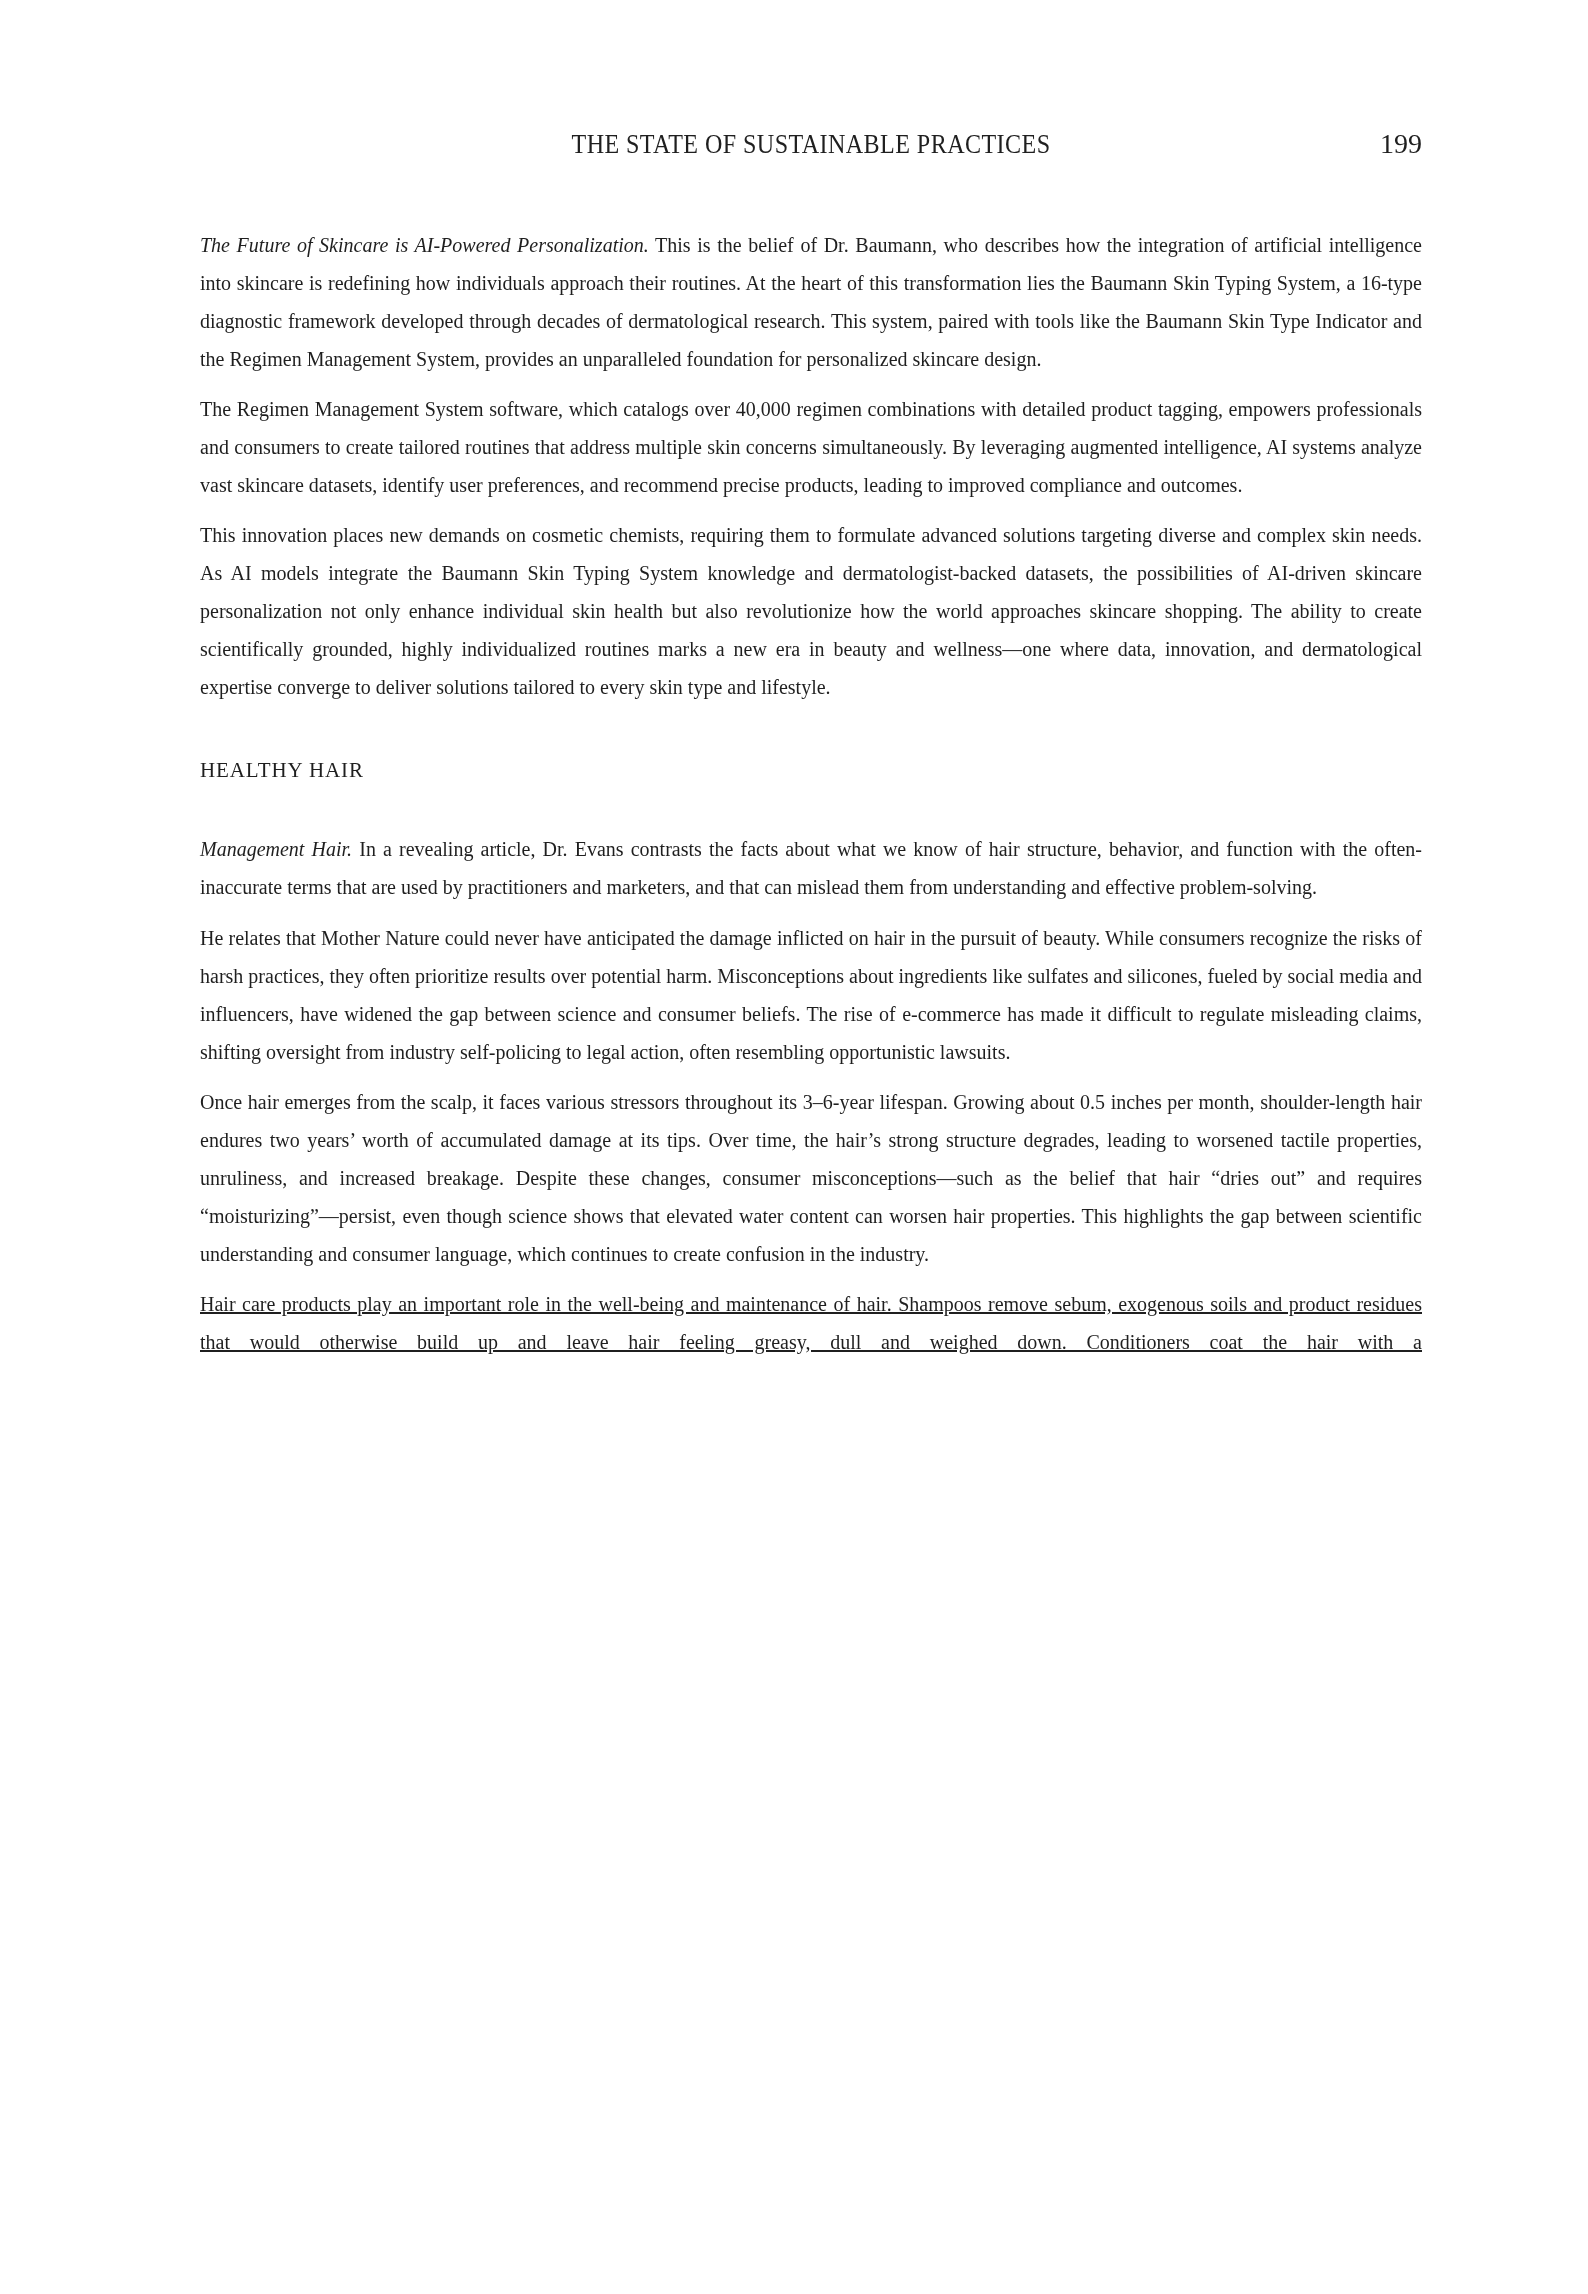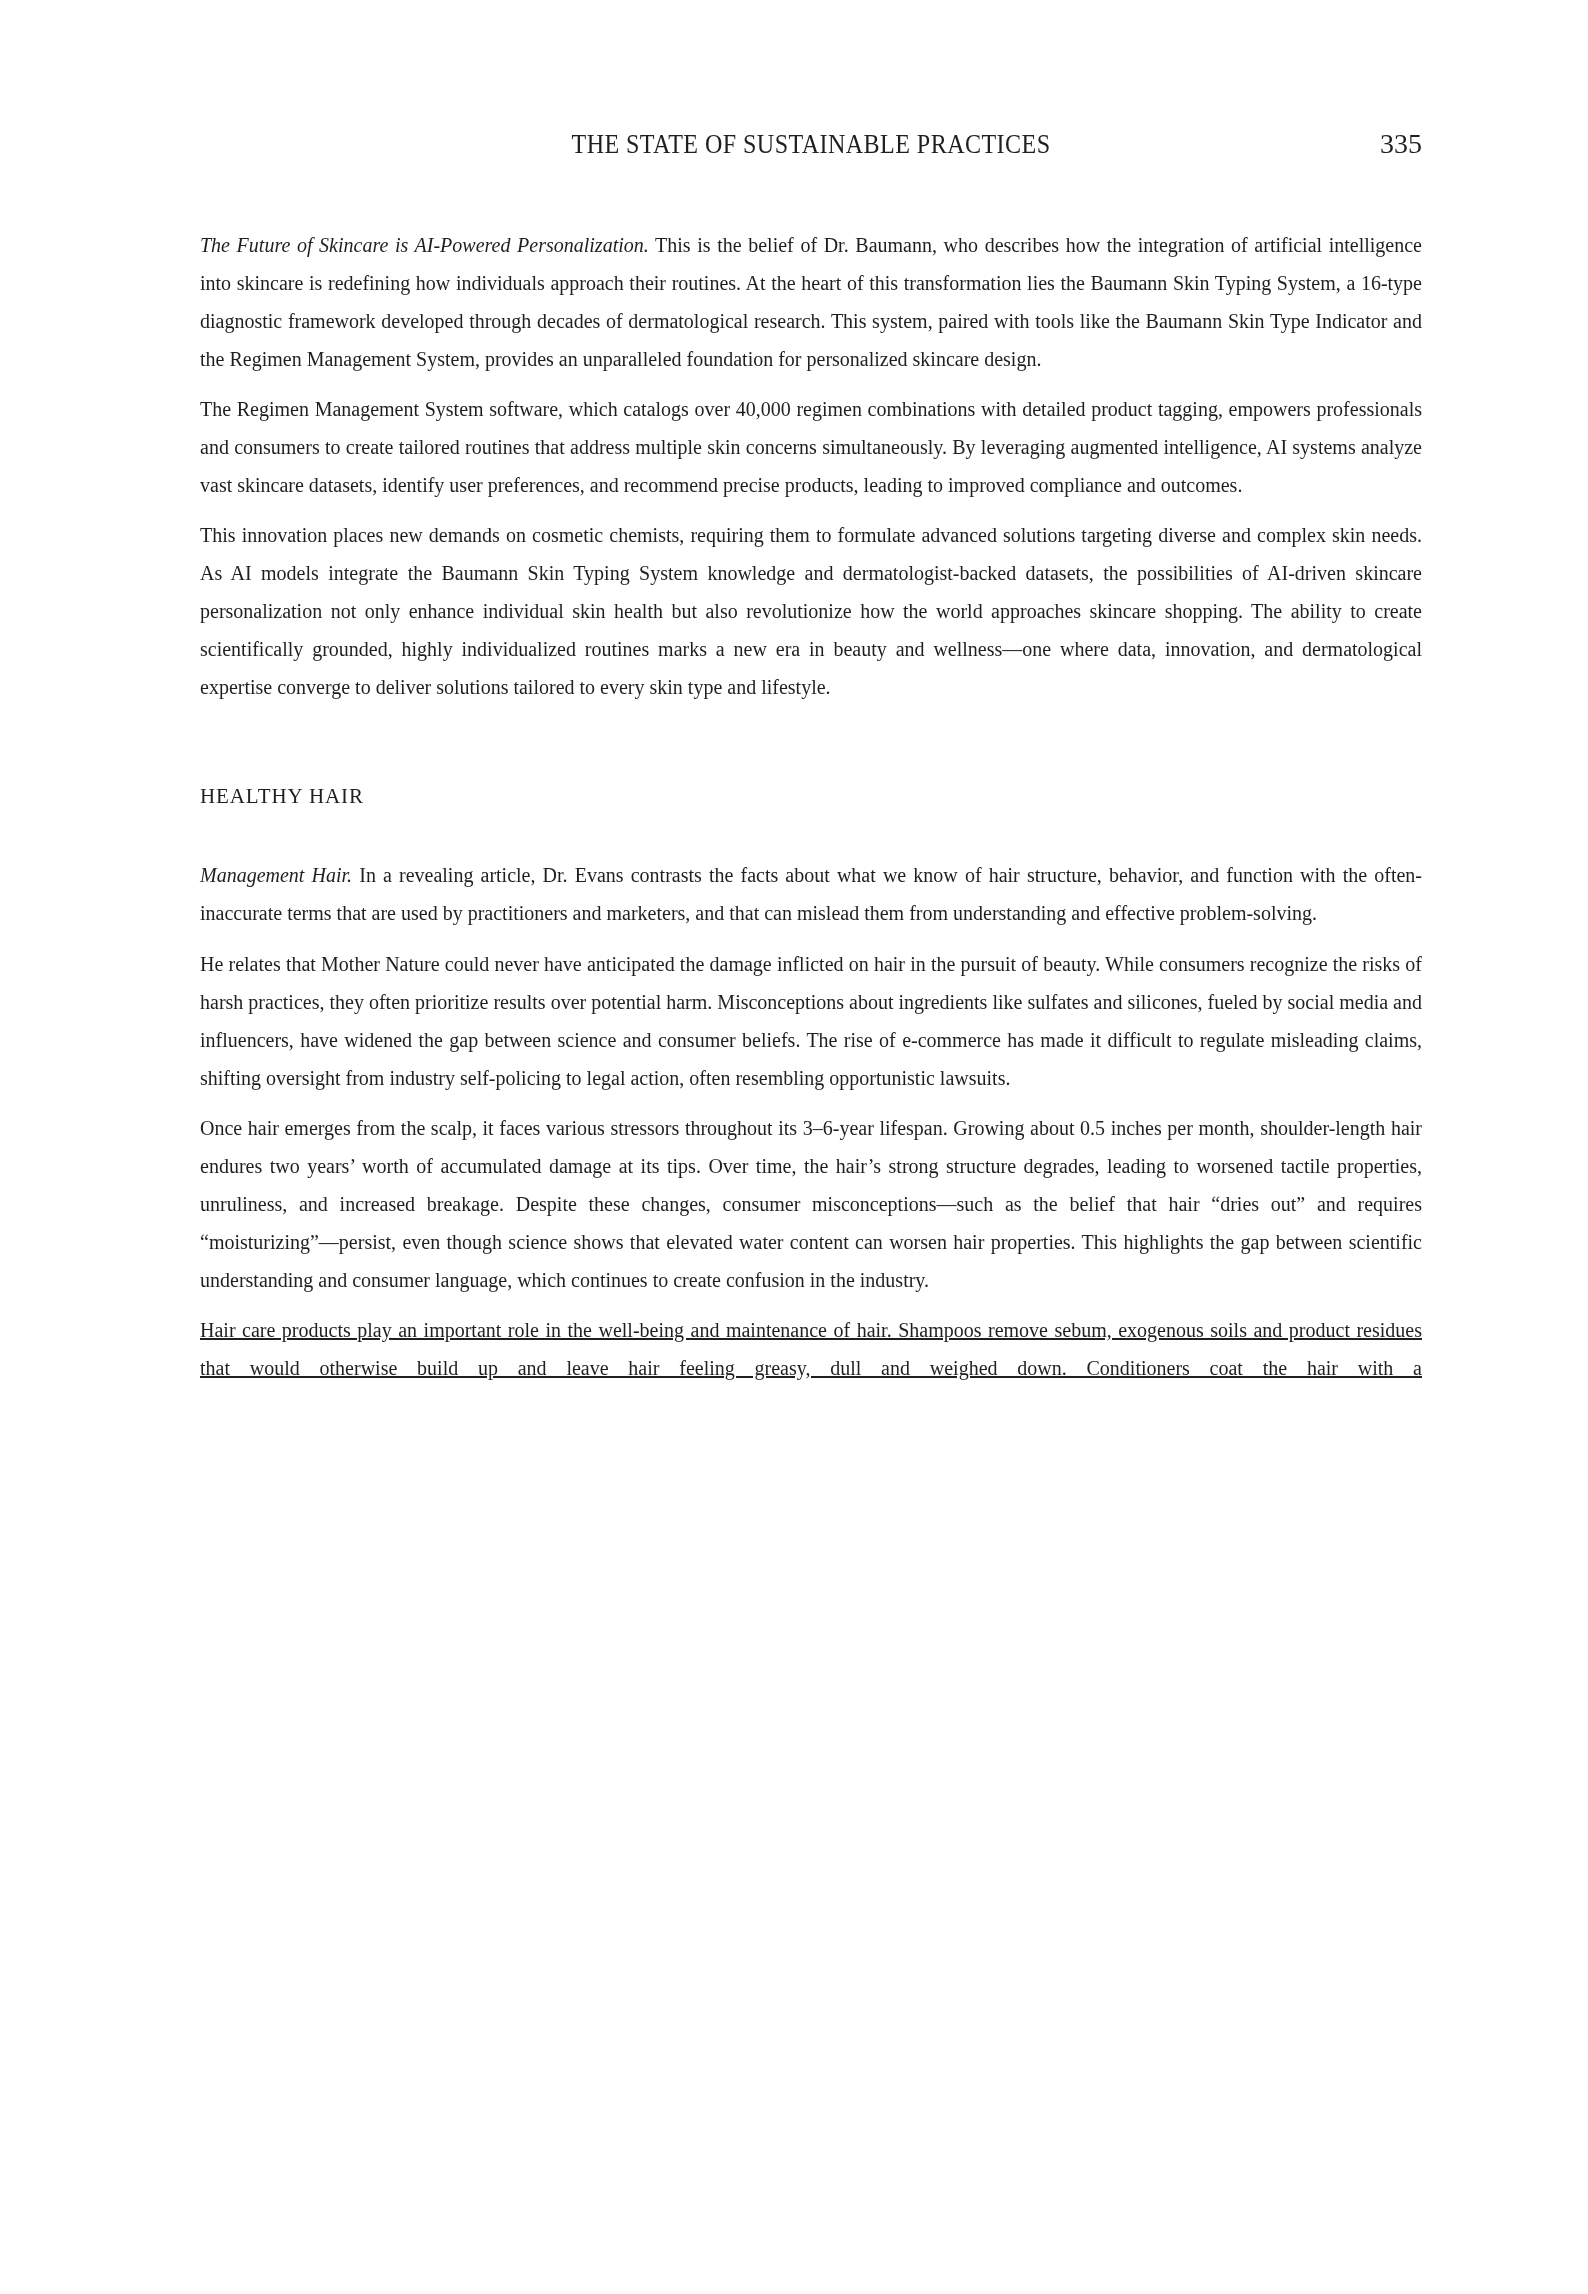--- a/index.html
+++ b/index.html
@@ -7,30 +7,30 @@
          font-family: "Liberation Serif", "DejaVu Serif", serif; }
   .running-head { position: absolute; top: 128px; left: 200px; width: 1222px; height: 38px; }
   .running-title { position: absolute; left: 0; right: 0; text-align: center; font-size: 28px;
                    letter-spacing: 0.5px; transform: scaleX(0.86); transform-origin: 50% 50%; }
   .page-number { position: absolute; right: 0; top: 0; font-size: 28px; }
   .text-block { position: absolute; left: 200px; top: 226px; width: 1222px; }
   p { margin: 0 0 12.2px 0; font-size: 20px; line-height: 38px; text-align: justify;
       hyphens: none; }
   .run-in { font-style: italic; }
   .section-1 p:last-child { margin-bottom: 0; }
-  .section-heading { margin-top: 78px; margin-bottom: 47px; font-size: 21px; letter-spacing: 0.9px;
+  .section-heading { margin-top: 52px; margin-bottom: 47px; font-size: 21px; letter-spacing: 0.9px;
                      text-transform: uppercase; }
   .sc { font-variant: small-caps; }
 </style>
 </head>
 <body>
 
 <div class="running-head">
   <div class="running-title">THE STATE OF SUSTAINABLE PRACTICES</div>
-  <div class="page-number">335</div>
+  <div class="page-number">199</div>
 </div>
 
 <div class="text-block">
   <div class="section-1">
     <p><span class="run-in">The Future of Skincare is AI-Powered Personalization.</span><span> This is the belief of Dr. Baumann, who describes how the integration of artificial intelligence into skincare is redefining how individuals approach their routines. At the heart of this transformation lies the Baumann Skin Typing System, a 16-type diagnostic framework developed through decades of dermatological research. This system, paired with tools like the Baumann Skin Type Indicator and the Regimen Management System, provides an unparalleled foundation for personalized skincare design.</span></p>
     <p>The Regimen Management System software, which catalogs over 40,000 regimen combinations with detailed product tagging, empowers professionals and consumers to create tailored routines that address multiple skin concerns simultaneously. By leveraging augmented intelligence, AI systems analyze vast skincare datasets, identify user preferences, and recommend precise products, leading to improved compliance and outcomes.</p>
     <p>This innovation places new demands on cosmetic chemists, requiring them to formulate advanced solutions targeting diverse and complex skin needs. As AI models integrate the Baumann Skin Typing System knowledge and dermatologist-backed datasets, the possibilities of AI-driven skincare personalization not only enhance individual skin health but also revolutionize how the world approaches skincare shopping. The ability to create scientifically grounded, highly individualized routines marks a new era in beauty and wellness—one where data, innovation, and dermatological expertise converge to deliver solutions tailored to every skin type and lifestyle.</p>
   </div>
 
   <div class="section-heading"><span class="sc">Healthy Hair</span></div>

